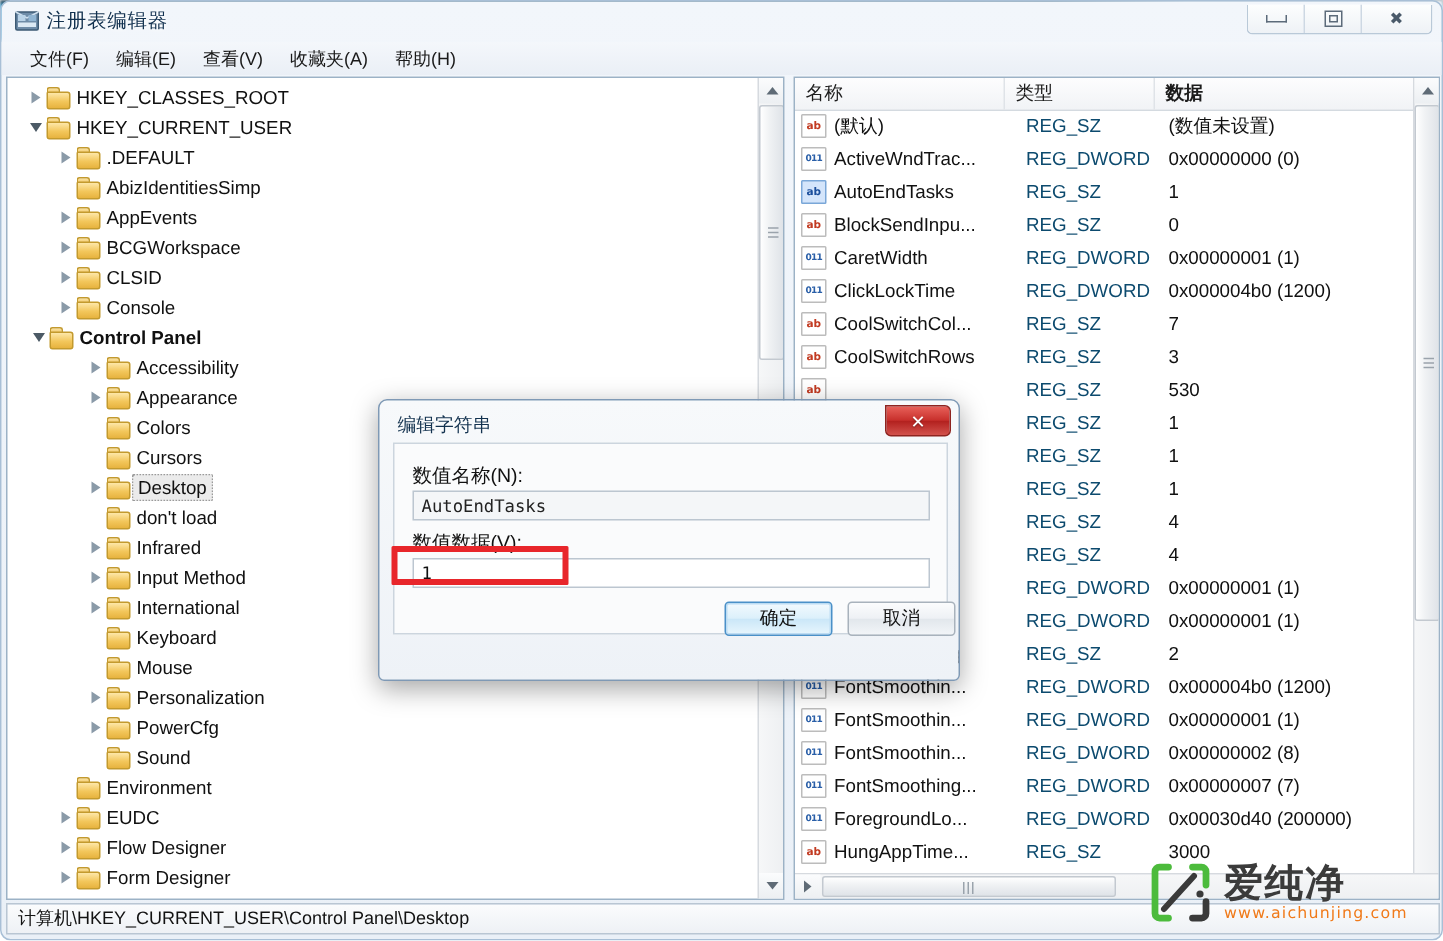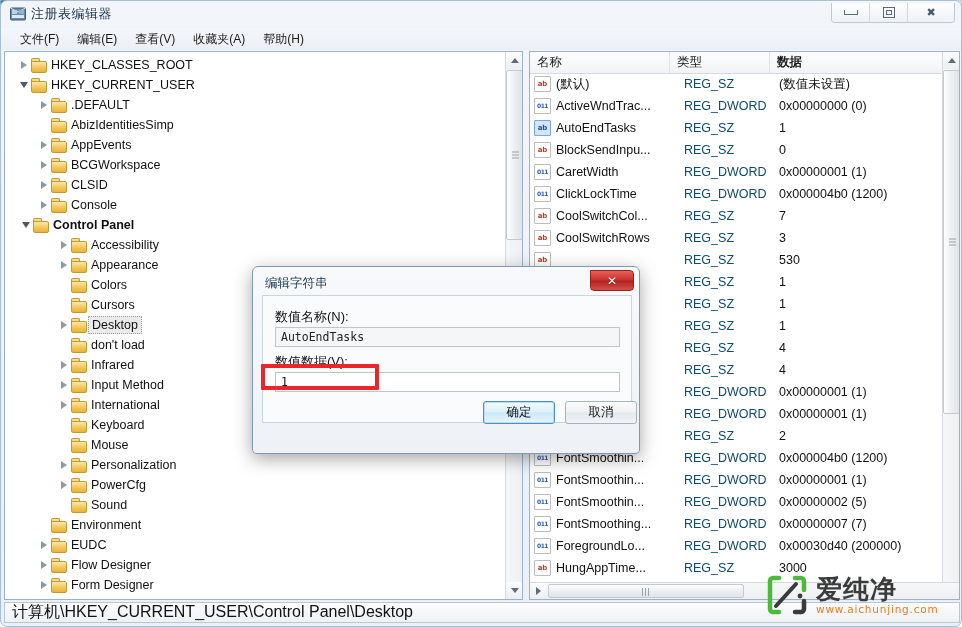--- a/index.html
+++ b/index.html
@@ -291,21 +291,21 @@
   
   .statusbar {
     position: absolute;
     left: 3px; bottom: 3px;
     width: 956px; height: 21px;
     background: linear-gradient(180deg,#fbfcfd,#eef1f5);
     border: 1px solid #b9c6d3;
     box-sizing: border-box;
     display: flex; align-items: center;
     padding-left: 7px;
-    font-size: 16px; color: #121212;
+    font-size: 12px; color: #121212;
   }
 
   
   .dialog {
     position: absolute;
     left: 252px; top: 243px;
     width: 388px; height: 188px;
     background: linear-gradient(180deg,#f7f9fb 0%, #eef2f7 100%);
     border: 1px solid #7f99b5;
     border-radius: 6px 6px 4px 4px;
@@ -888,21 +888,21 @@
             <div class="lrow">
               <div class="ricon dword">011</div>
               <div class="rname">FontSmoothin...</div>
               <div class="rtype">REG_DWORD</div>
               <div class="rdata">0x00000001 (1)</div>
             </div>
             <div class="lrow">
               <div class="ricon dword">011</div>
               <div class="rname">FontSmoothin...</div>
               <div class="rtype">REG_DWORD</div>
-              <div class="rdata">0x00000002 (5)</div>
+              <div class="rdata">0x00000002 (8)</div>
             </div>
             <div class="lrow">
               <div class="ricon dword">011</div>
               <div class="rname">FontSmoothing...</div>
               <div class="rtype">REG_DWORD</div>
               <div class="rdata">0x00000007 (7)</div>
             </div>
             <div class="lrow">
               <div class="ricon dword">011</div>
               <div class="rname">ForegroundLo...</div>

